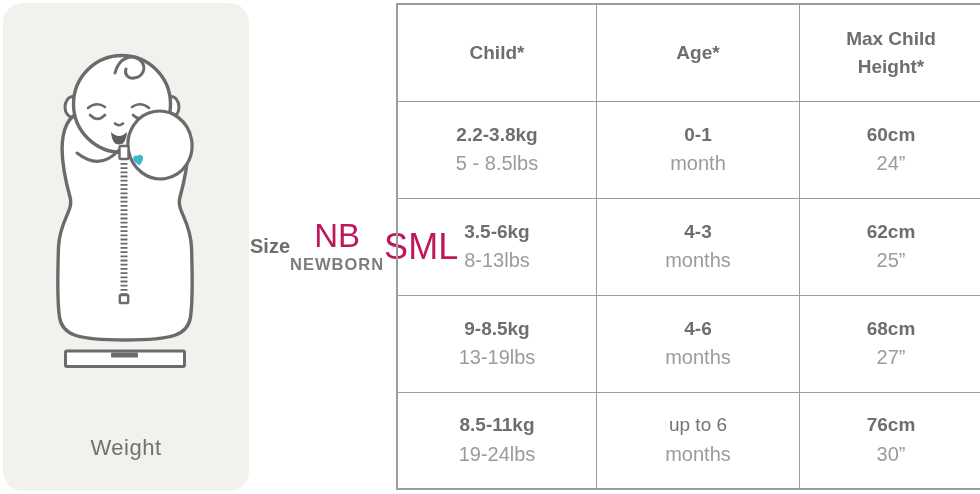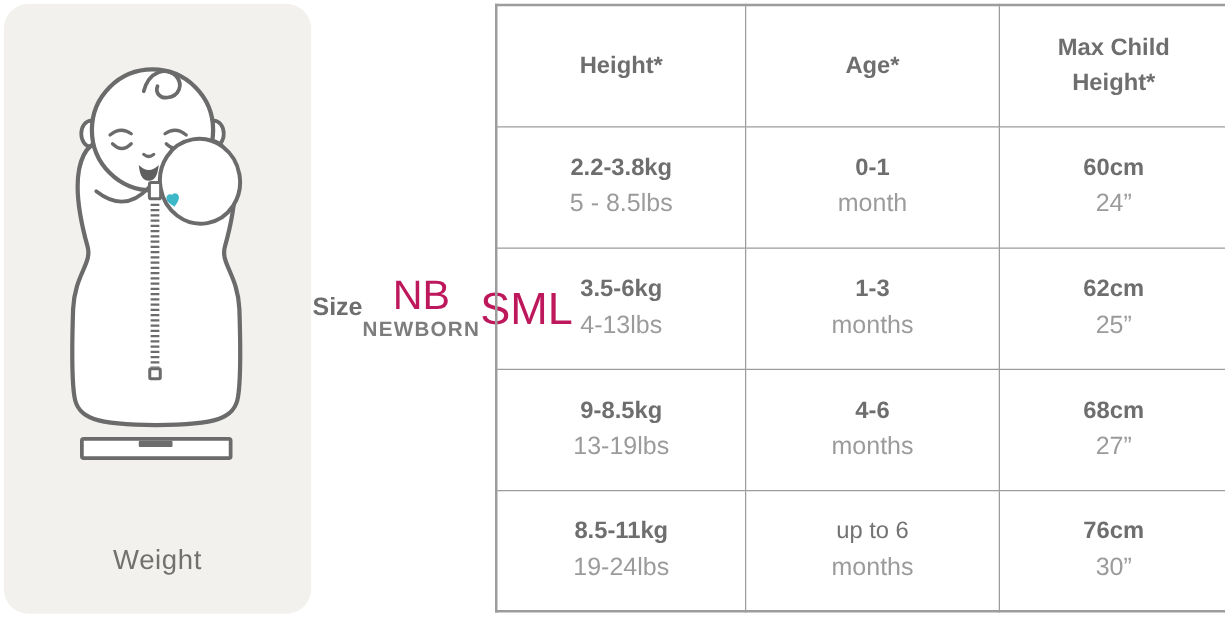--- a/index.html
+++ b/index.html
@@ -141,21 +141,21 @@
     <div class="size-row">
       <div class="size-code letter">L</div>
 
     </div>
   </div>
 
   <table class="chart-table">
     <tbody>
       <tr>
         <th class="col-weight">
-          <div class="hdr"><span>Height*</span></div>
+          <div class="hdr"><span>Child*</span></div>
         </th>
         <th class="col-age">
           <div class="hdr"><span>Age*</span></div>
         </th>
         <th class="col-height">
           <div class="hdr"><span>Max Child Height*</span></div>
         </th>
       </tr>
 
       <tr>
@@ -169,24 +169,24 @@
         </td>
         <td>
           <div class="main">60cm</div>
           <div class="sub">24”</div>
         </td>
       </tr>
 
       <tr>
         <td>
           <div class="main">3.5-6kg</div>
-          <div class="sub">4-13lbs</div>
-        </td>
-        <td>
-          <div class="main">1-3</div>
+          <div class="sub">8-13lbs</div>
+        </td>
+        <td>
+          <div class="main">4-3</div>
           <div class="sub">months</div>
         </td>
         <td>
           <div class="main">62cm</div>
           <div class="sub">25”</div>
         </td>
       </tr>
 
       <tr>
         <td>

